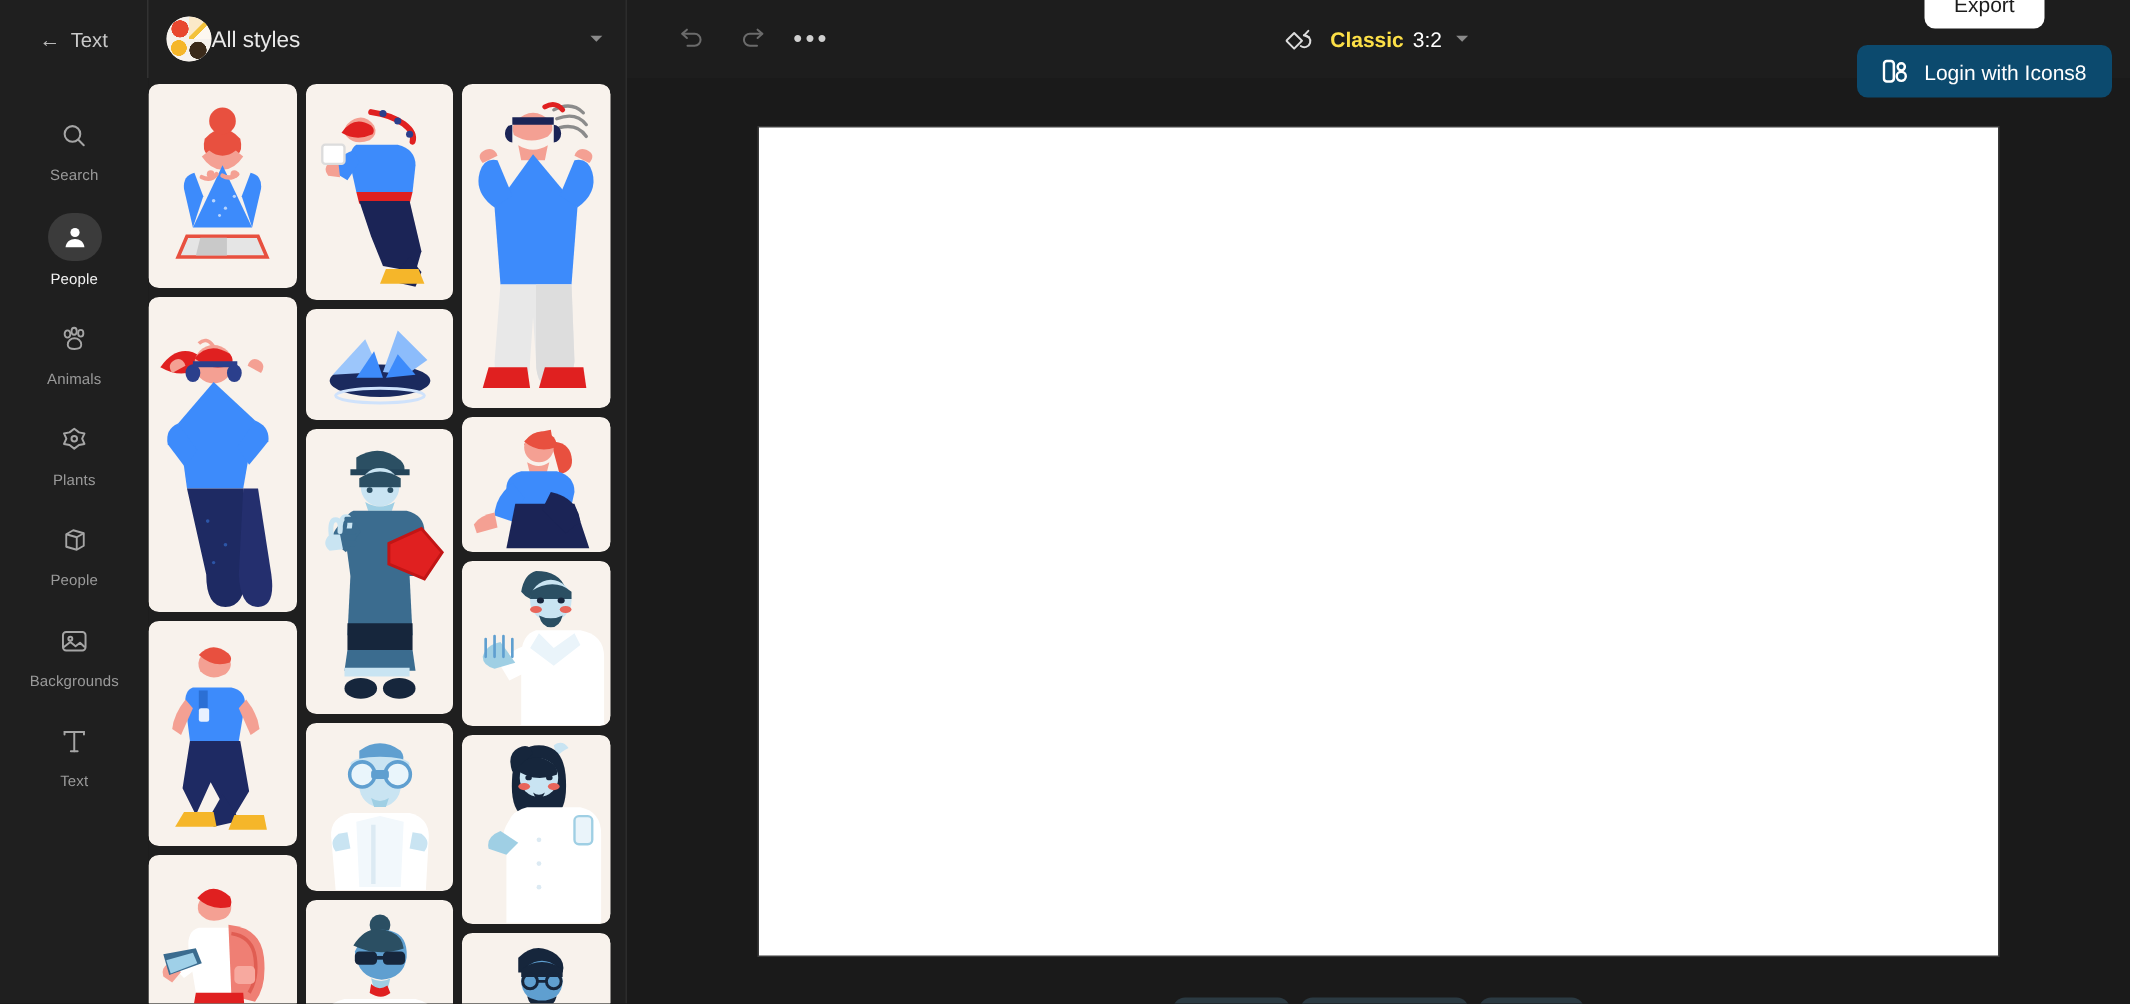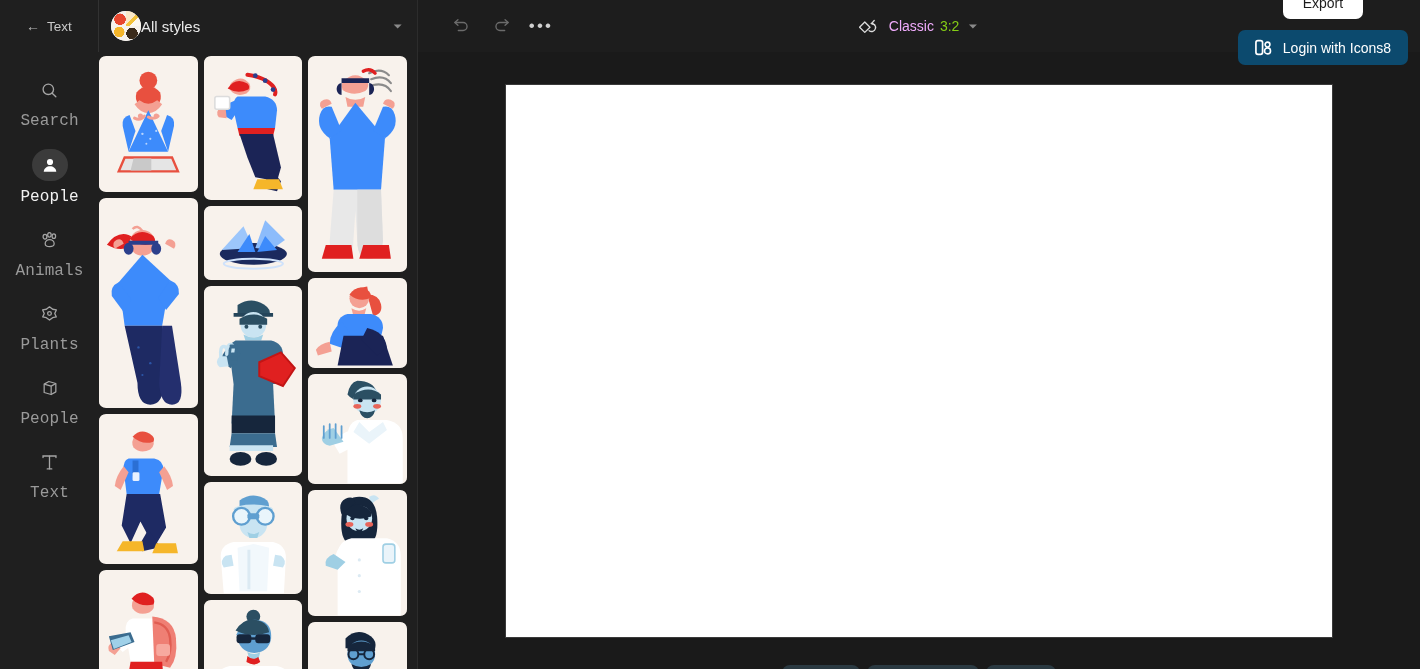--- a/index.html
+++ b/index.html
@@ -32,39 +32,39 @@
 
   .hdr-right { flex: 1; display: flex; align-items: center; padding: 0 12px 0 28px; position: relative; }
   .hist { display: flex; align-items: center; gap: 10px; }
   .icon-btn { width: 30px; height: 30px; display: flex; align-items: center; justify-content: center;
               border-radius: 5px; cursor: pointer; }
   .icon-btn.disabled { opacity: .42; cursor: default; }
   .dots { letter-spacing: 2.2px; color: #cfcfcf; font-size: 17px; line-height: 8px; }
   .ratio-wrap { position: absolute; left: 0; right: 0; display: flex; justify-content: center;
                 pointer-events: none; }
   .ratio { display: flex; align-items: center; gap: 9px; pointer-events: auto; cursor: pointer; padding: 4px 6px; }
-  .ratio-label { color: #f0abfc; font-size: 14px; }
-  .ratio-val { color: #84cc16; font-size: 14px; margin-left: -3px; }
+  .ratio-label { color: #fde047; font-size: 14px; font-weight: bold; }
+  .ratio-val { color: #ffffff; font-size: 14px; margin-left: -3px; }
   .hdr-actions { margin-left: auto; display: flex; align-items: center; gap: 11px; z-index: 2; flex-direction: column; }
   .btn-export { background: #ffffff; color: #1c1c1c; font-size: 14px; border: none; border-radius: 7px;
                 padding: 8px 20px; cursor: pointer; font-family: inherit; }
   .btn-login { background: #0c4a6e; color: #fff; font-size: 14px; border: none; border-radius: 7px;
                padding: 8px 17px; cursor: pointer; display: flex; align-items: center; gap: 11px;
                font-family: inherit; }
 
   
   .body { flex: 1; display: flex; min-height: 0; }
   .sidebar { width: 99px; flex: 0 0 99px; background: #1f1f1f; padding-top: 14px;
              display: flex; flex-direction: column; align-items: center; gap: 3px; overflow: hidden; }
   .nav-item { width: 99px; padding: 9px 0 7px; display: flex; flex-direction: column;
               align-items: center; gap: 7px; cursor: pointer; }
   .nav-ico { width: 36px; height: 30px; display: flex; align-items: center; justify-content: center;
              border-radius: 16px; }
   .nav-item.active .nav-ico { background: #3b3b3b; width: 36px; height: 32px; }
-  .nav-lab { font-size: 16px; color: #9a9a9a; letter-spacing: .1px; font-family: Liberation Mono, monospace; }
+  .nav-lab { font-size: 10px; color: #9a9a9a; letter-spacing: .1px; }
   .nav-item.active .nav-lab { color: #f2f2f2; }
 
   .grid-panel { width: 319px; flex: 0 0 319px; background: #1f1f1f; border-right: 1px solid #2c2c2c;
                 padding: 4px 10px 0 0; overflow: hidden; }
   .masonry { display: flex; gap: 6px; height: 100%; }
   .col { flex: 1; display: flex; flex-direction: column; gap: 6px; }
   .card { background: #f8f2ec; border-radius: 7px; overflow: hidden; cursor: pointer;
           position: relative; flex: 0 0 auto; }
   .card svg { display: block; width: 100%; height: 100%; }
 
@@ -202,20 +202,30 @@
             <path d="M5 7.4 10.6 4.2 19 6.6v10L13.4 19.8 5 17.4z"></path>
             <path d="M5 7.4 13.4 9.8 19 6.6"></path>
               <path d="M13.4 9.8v10"></path>
             </svg>
         </span>
         <span class="nav-lab">People</span>
       </div>
 
 
 
+      <div class="nav-item">
+        <span class="nav-ico">
+          <svg width="21" height="21" viewBox="0 0 24 24" fill="none" stroke="#a5a5a5" stroke-width="1.5" stroke-linejoin="round">
+            <rect x="3.4" y="5" width="17.2" height="14" rx="2.4"></rect>
+            <circle cx="9" cy="10" r="1.5"></circle>
+              <path d="M3.9 16.6 9 12.6l4 3.2 3.4-2.6 3.7 3.4"></path>
+            </svg>
+        </span>
+        <span class="nav-lab">Backgrounds</span>
+      </div>
 
       <div class="nav-item">
         <span class="nav-ico">
           <svg width="21" height="21" viewBox="0 0 24 24" fill="none" stroke="#a5a5a5" stroke-width="1.5" stroke-linecap="round">
             <path d="M4.6 6.4V4.6h14.8v1.8"></path>
               <line x1="12" y1="4.8" x2="12" y2="19.2"></line>
             <line x1="9.4" y1="19.3" x2="14.6" y2="19.3"></line>
             </svg>
         </span>
         <span class="nav-lab">Text</span>

